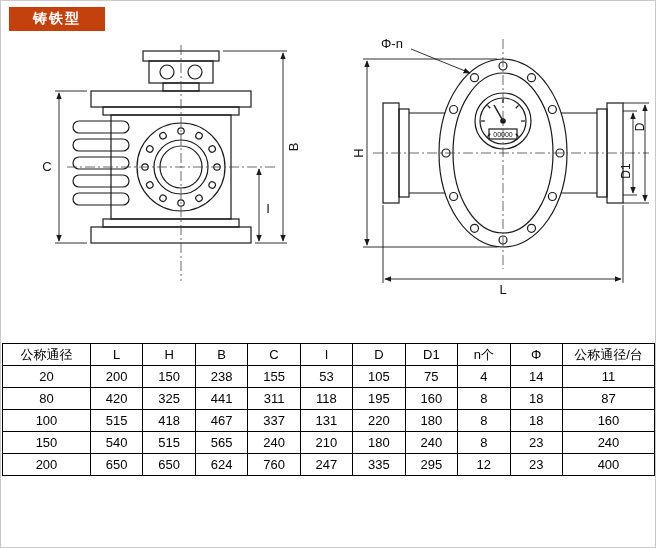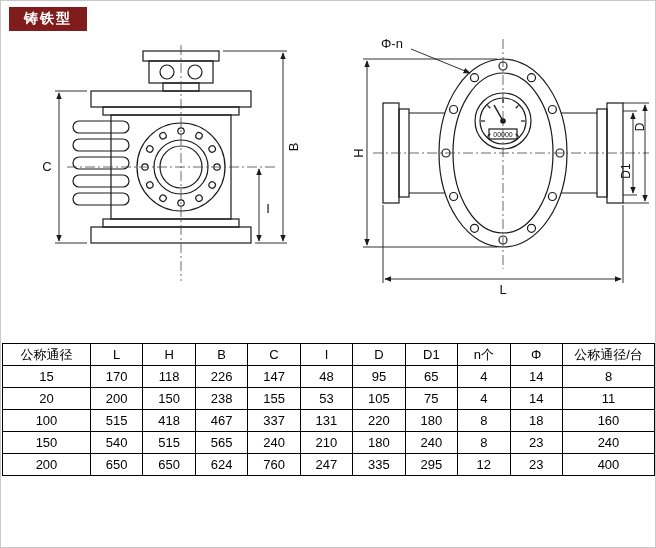--- a/index.html
+++ b/index.html
@@ -1,18 +1,18 @@
 <!DOCTYPE html>
 <html><head>
 <meta charset="utf-8">
 <style>
   html,body{margin:0;padding:0;background:#fff;}
   body{font-family:"Liberation Sans","DejaVu Sans",sans-serif;}
   .page{position:relative;width:656px;height:548px;background:#fff;border:1px solid #c9c9c9;box-sizing:border-box;overflow:hidden;}
-  .type-badge{position:absolute;left:8px;top:6px;background:#7f1d1d;color:#fff;font-size:14px;font-weight:bold;padding:3px 15px;letter-spacing:2px;}
+  .type-badge{position:absolute;left:8px;top:6px;background:#c2410c;color:#fff;font-size:14px;font-weight:bold;padding:3px 24px;letter-spacing:2px;}
   .front-view{position:absolute;left:20px;top:42px;}
   .side-view{position:absolute;left:352px;top:30px;}
   svg{display:block;}
   svg text{fill:#111;font-family:"Liberation Sans","DejaVu Sans",sans-serif;}
   .spec-table{position:absolute;left:1px;top:302px;width:653px;border-collapse:collapse;table-layout:fixed;font-size:13px;margin-top:40px;}
   .spec-table th,.spec-table td{border:1px solid #000;text-align:center;padding:0;height:21px;font-weight:normal;color:#000;white-space:nowrap;overflow:hidden;}
   .spec-table col.c-first{width:88px;}
   .spec-table col.c-last{width:92px;}
 </style>
 </head>
@@ -196,46 +196,46 @@
           <th>I</th>
           <th>D</th>
           <th>D1</th>
           <th>n个</th>
           <th>Φ</th>
           <th>公称通径/台</th>
         </tr>
     </thead>
     <tbody>
         <tr>
-          <td>15</td>
-          <td>170</td>
-          <td>118</td>
-          <td>226</td>
-          <td>147</td>
-          <td>48</td>
-          <td>95</td>
-          <td>65</td>
-          <td>4</td>
-          <td>14</td>
-          <td>8</td>
-        </tr>
-        <tr>
           <td>20</td>
           <td>200</td>
           <td>150</td>
           <td>238</td>
           <td>155</td>
           <td>53</td>
           <td>105</td>
           <td>75</td>
           <td>4</td>
           <td>14</td>
           <td>11</td>
         </tr>
         <tr>
+          <td>80</td>
+          <td>420</td>
+          <td>325</td>
+          <td>441</td>
+          <td>311</td>
+          <td>118</td>
+          <td>195</td>
+          <td>160</td>
+          <td>8</td>
+          <td>18</td>
+          <td>87</td>
+        </tr>
+        <tr>
           <td>100</td>
           <td>515</td>
           <td>418</td>
           <td>467</td>
           <td>337</td>
           <td>131</td>
           <td>220</td>
           <td>180</td>
           <td>8</td>
           <td>18</td>

